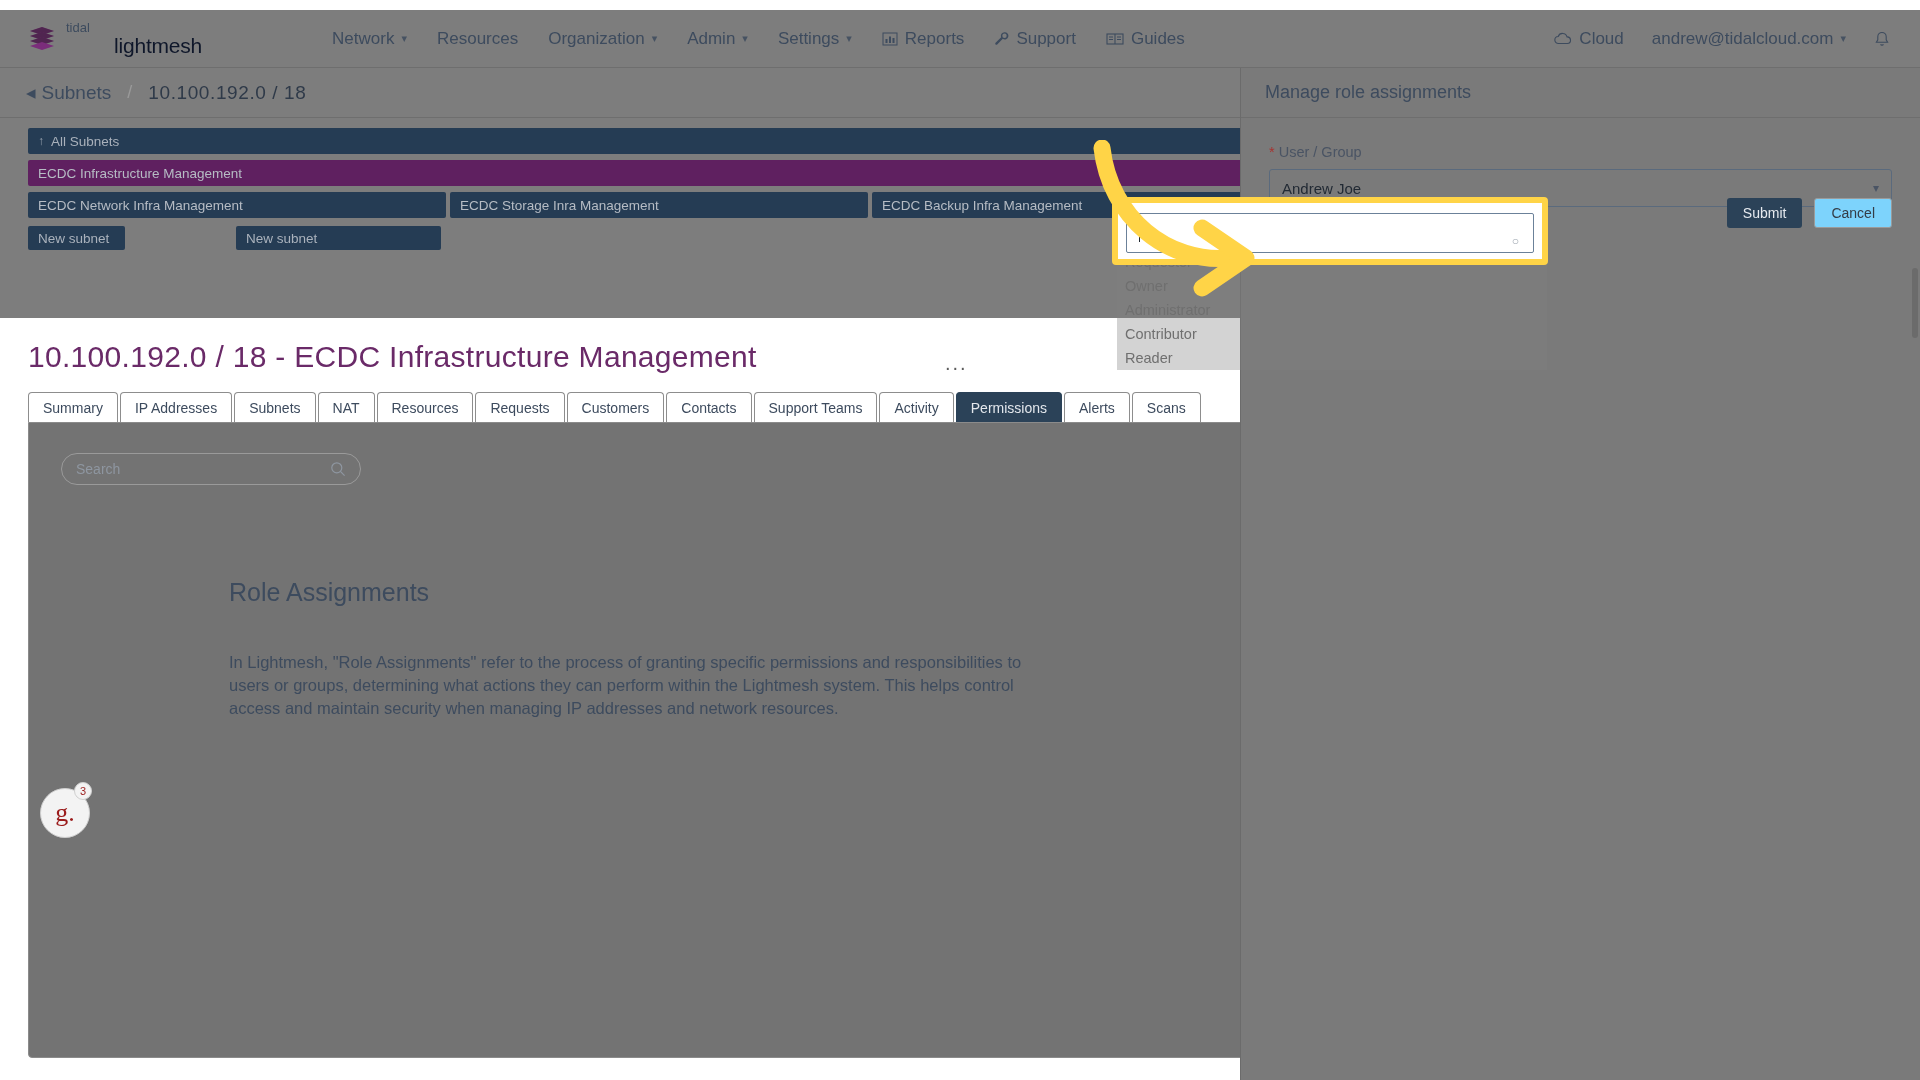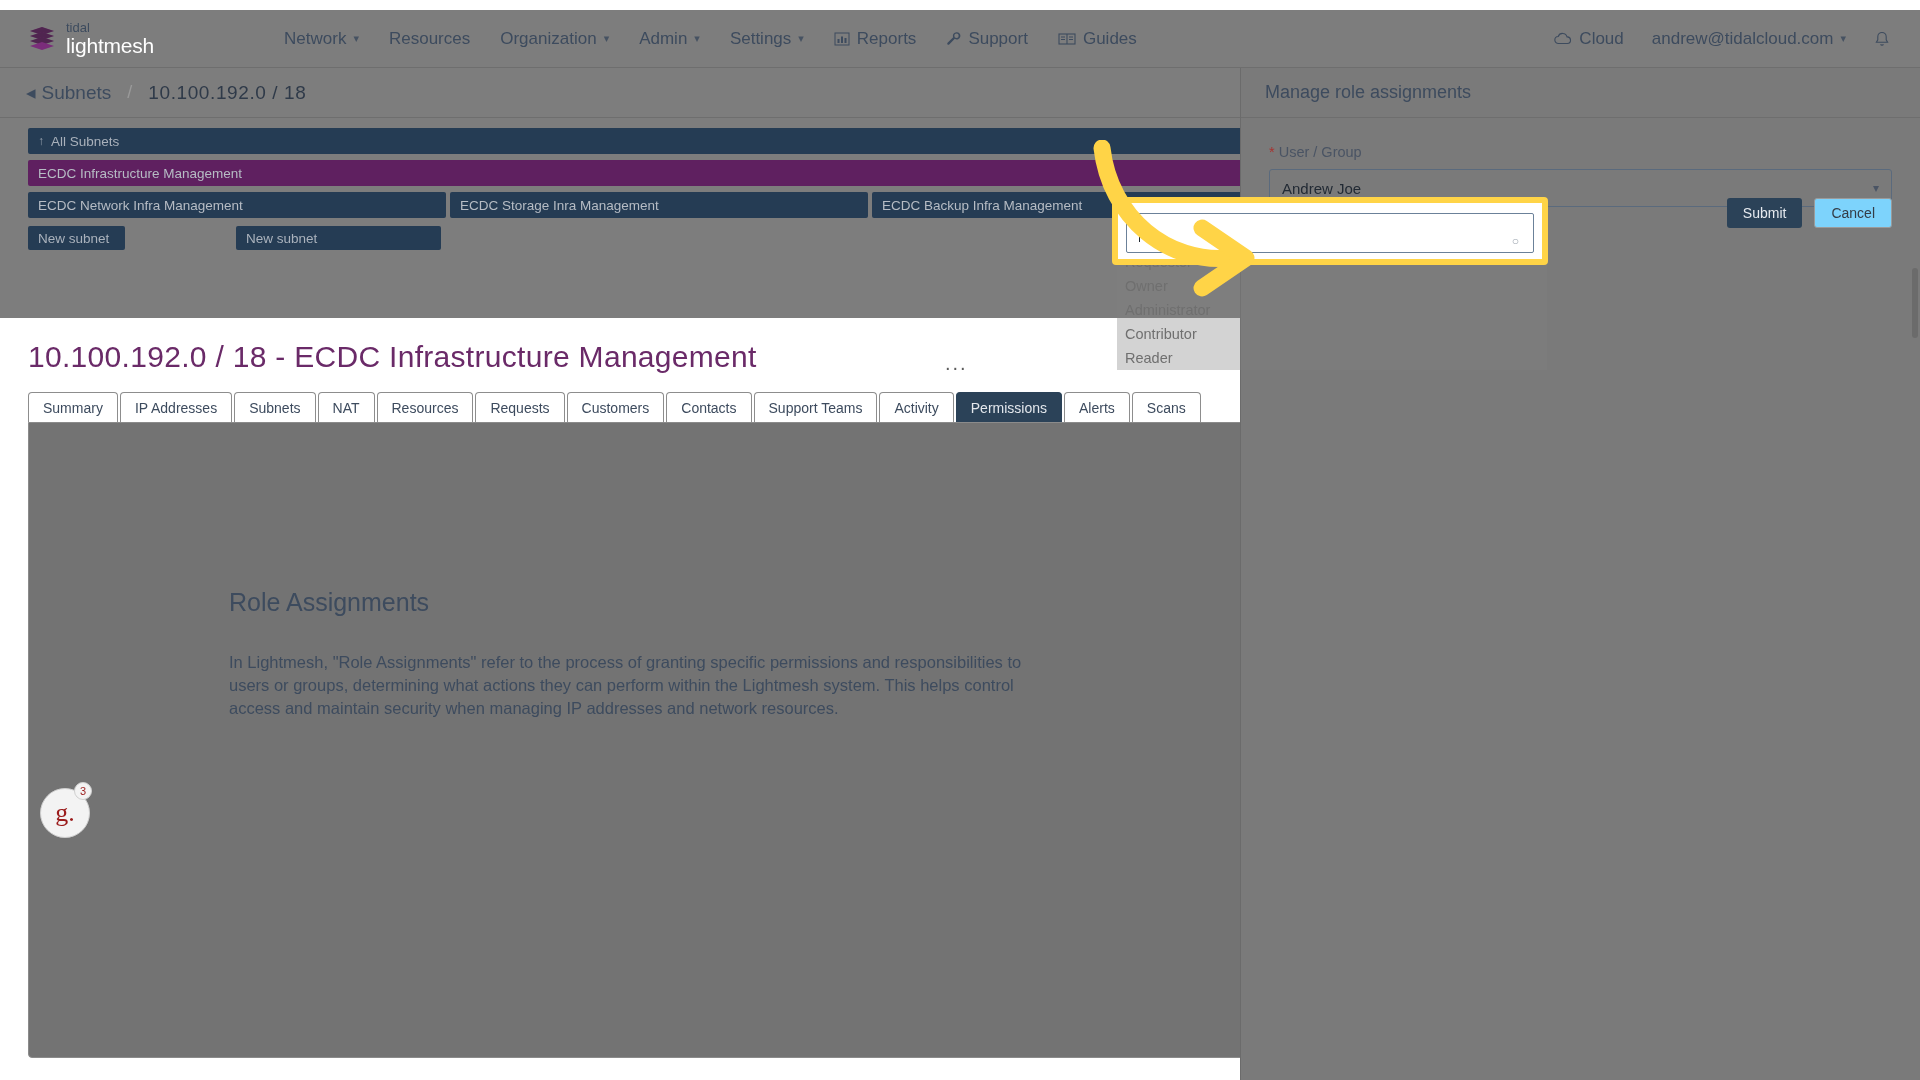--- a/index.html
+++ b/index.html
@@ -21,21 +21,21 @@
     position: absolute; left: 0; top: 10px;
     width: 1920px; height: 58px;
     background: #7d7d7d;
     display: flex; align-items: center;
     border-bottom: 1px solid #6e6e6e;
   }
   .brand { display: flex; align-items: center; margin-left: 28px; }
   .brand-mark { width: 28px; height: 26px; position: relative; margin-right: 10px; }
   .brand-text { line-height: 1; }
   .brand-top { font-size: 13px; color: #3d4b5e; display:block; margin-bottom: 1px;}
-  .brand-bottom { font-size: 21px; color: #ffffff; font-weight: 400; display:block; letter-spacing:-0.2px;}
+  .brand-bottom { font-size: 21px; color: #0f172a; font-weight: 400; display:block; letter-spacing:-0.2px;margin-left:48px;}
 
   .navitems { display: flex; align-items: center; margin-left: 130px; gap: 30px; }
   .navitem {
     display: flex; align-items: center; gap: 7px;
     font-size: 17px; color: #3d4b5e; cursor: pointer; white-space: nowrap;
   }
   .caret { font-size: 11px; opacity: .85; }
   .navright { display: flex; align-items: flex-end; gap: 28px; margin-left: auto; margin-right: 30px; }
 
   .icn { display:inline-block; vertical-align: middle; line-height:0; }
@@ -96,21 +96,21 @@
     display:flex; align-items:center; padding: 0 14px;
   }
   #search-input {
     flex:1; background: transparent; border: none; outline: none;
     font-size: 14px; color: #4a5566; font-family: "Liberation Sans", sans-serif;
   }
   #search-input::placeholder { color: #8e96a0; }
 
   #ra-title {
     position:absolute; left: 200px; top: 155px;
-    font-size: 25px; color: #3d4b5e; margin-top: 10px;
+    font-size: 25px; color: #3d4b5e;
   }
   #ra-body {
     position:absolute; left: 200px; top: 228px; width: 815px;
     font-size: 16.5px; line-height: 1.4; color: #3d4b5e;
   }
 
   
   #bubble {
     position:absolute; left: 40px; top: 788px; width: 50px; height: 50px;
     border-radius: 50%; background: #f3f3f3; border: 1px solid #cfcfcf;
@@ -373,20 +373,29 @@
     <div class="tab">
         <span>Alerts</span>
       </div>
     <div class="tab">
         <span>Scans</span>
       </div>
   </div>
 
   <div id="card">
 
+    <div id="search">
+      <input id="search-input" type="text" placeholder="Search" style="">
+      <span class="icn">
+        <svg width="16" height="16" viewBox="0 0 16 16">
+            <circle cx="6.8" cy="6.8" r="5" fill="none" stroke="#8e96a0" stroke-width="1.2"></circle>
+            <line x1="10.4" y1="10.4" x2="14.6" y2="14.6" stroke="#8e96a0" stroke-width="1.2"></line>
+          </svg>
+      </span>
+    </div>
 
     <div id="ra-title">Role Assignments</div>
     <div id="ra-body">In Lightmesh, "Role Assignments" refer to the process of granting specific permissions and responsibilities to users or groups, determining what actions they can perform within the Lightmesh system. This helps control access and maintain security when managing IP addresses and network resources.</div>
   </div>
 
   <div id="bubble">
     <span>g.</span>
   </div>
   <div id="bubble-badge">3</div>
 

